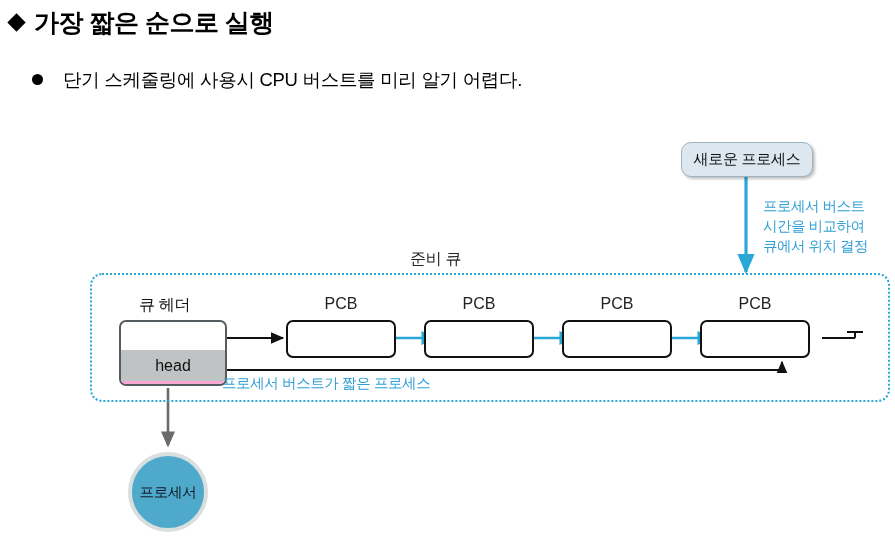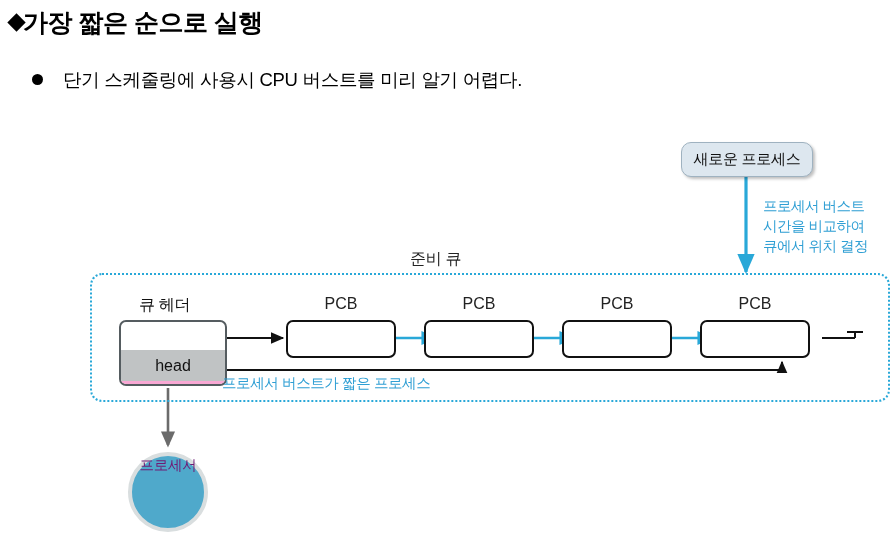--- a/index.html
+++ b/index.html
@@ -16,20 +16,21 @@
     color: #000000;
   }
 
   
   .slide-title {
     position: absolute;
     left: 10px;
     top: 6px;
     display: flex;
     align-items: center;
+    gap: 11px;
     font-size: 25px;
     font-weight: bold;
     letter-spacing: -0.5px;
     white-space: nowrap;
   }
   .diamond-bullet {
     width: 13px;
     height: 13px;
     background: #000000;
     transform: rotate(45deg);
@@ -195,24 +196,24 @@
     position: absolute;
     left: 128px;
     top: 452px;
     width: 80px;
     height: 80px;
     border-radius: 50%;
     background: #4fa9cb;
     border: 4px solid #d9dedf;
     box-sizing: border-box;
     display: flex;
-    align-items: flex-start;
+    align-items: center;
     justify-content: center;
     font-size: 14.5px;
-    color: #701a75;
+    color: #0f172a;
     letter-spacing: -0.3px;
     white-space: nowrap;
   }
 </style>
 </head>
 <body>
 
 <div class="slide-title">
   <span class="diamond-bullet"></span>
   <span>가장 짧은 순으로 실행</span>

